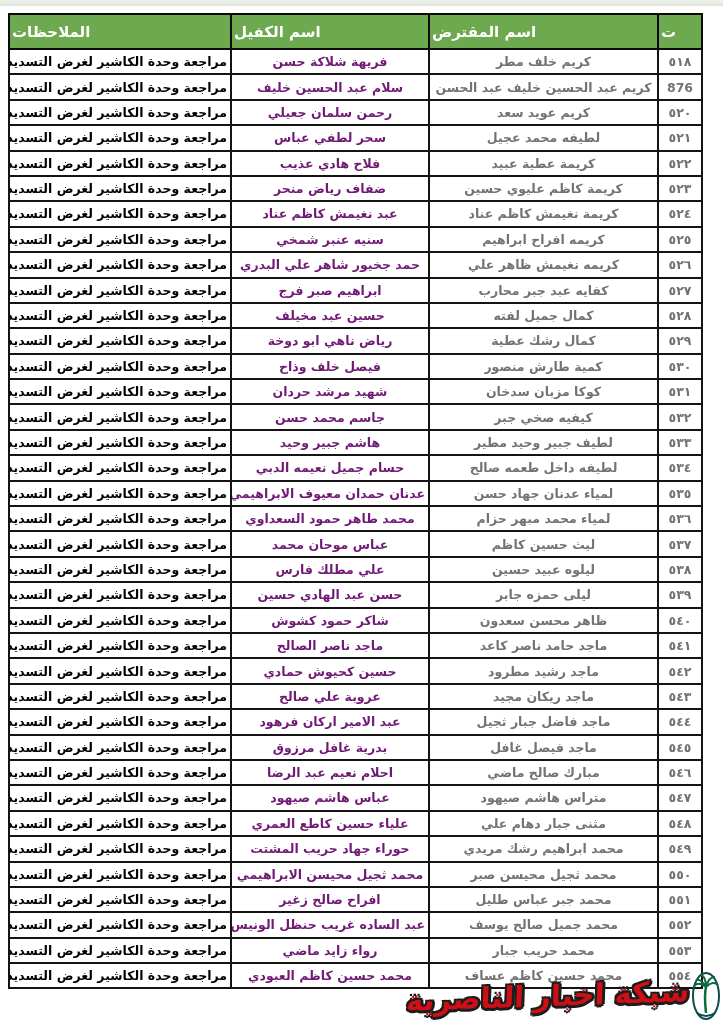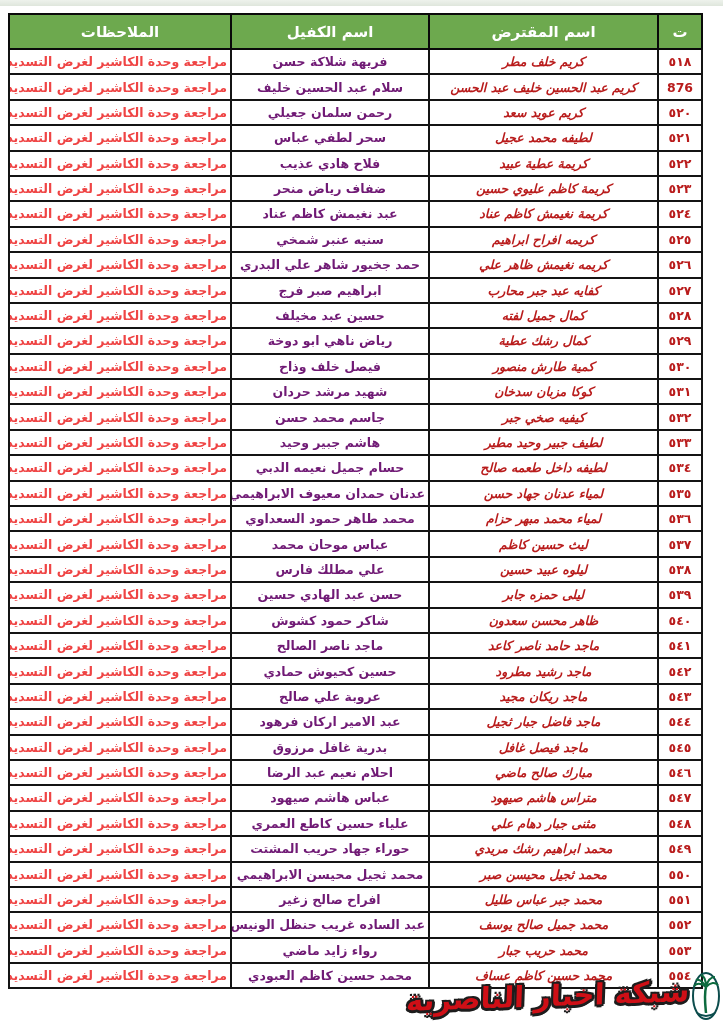--- a/index.html
+++ b/index.html
@@ -15,34 +15,34 @@
   }
   table.loans{
     position:absolute;top:13px;left:8px;width:693px;
     border-collapse:collapse;table-layout:fixed;direction:rtl;
     background:#ffffff;
   }
   table.loans th{
     background:#6DA94E;color:#ffffff;
     font-size:15px;font-weight:bold;
     height:33px;border:2.5px solid #0a0a0a;
-    text-align:center;vertical-align:middle;padding:0 2px;
+    text-align:left;vertical-align:middle;padding:0 2px;
   }
   table.loans td{
     border:2px solid #141414;
     height:23.4px;line-height:1.05;
     font-weight:bold;font-size:12.5px;
     text-align:center;vertical-align:middle;
     padding:0 3px;white-space:nowrap;overflow:hidden;
     background:#ffffff;
   }
-  td.cell-serial{color:#b91c1c;font-size:13px;}
-  td.cell-borrower{color:#b91c1c;font-style:italic;}
+  td.cell-serial{color:#737373;font-size:13px;}
+  td.cell-borrower{color:#737373;}
   td.cell-guarantor{color:#701a75;}
-  td.cell-notes{color:#ef4444;margin-top:7px;}
+  td.cell-notes{color:#000000;margin-top:7px;}
   col.c-serial{width:44px;}
   col.c-borrower{width:229px;}
   col.c-guarantor{width:198px;}
   col.c-notes{width:222px;}
 
   .watermark{
     position:absolute;right:0;bottom:0;height:52px;
     display:flex;align-items:center;direction:rtl;
     padding:0 2px 2px 0;
   }

